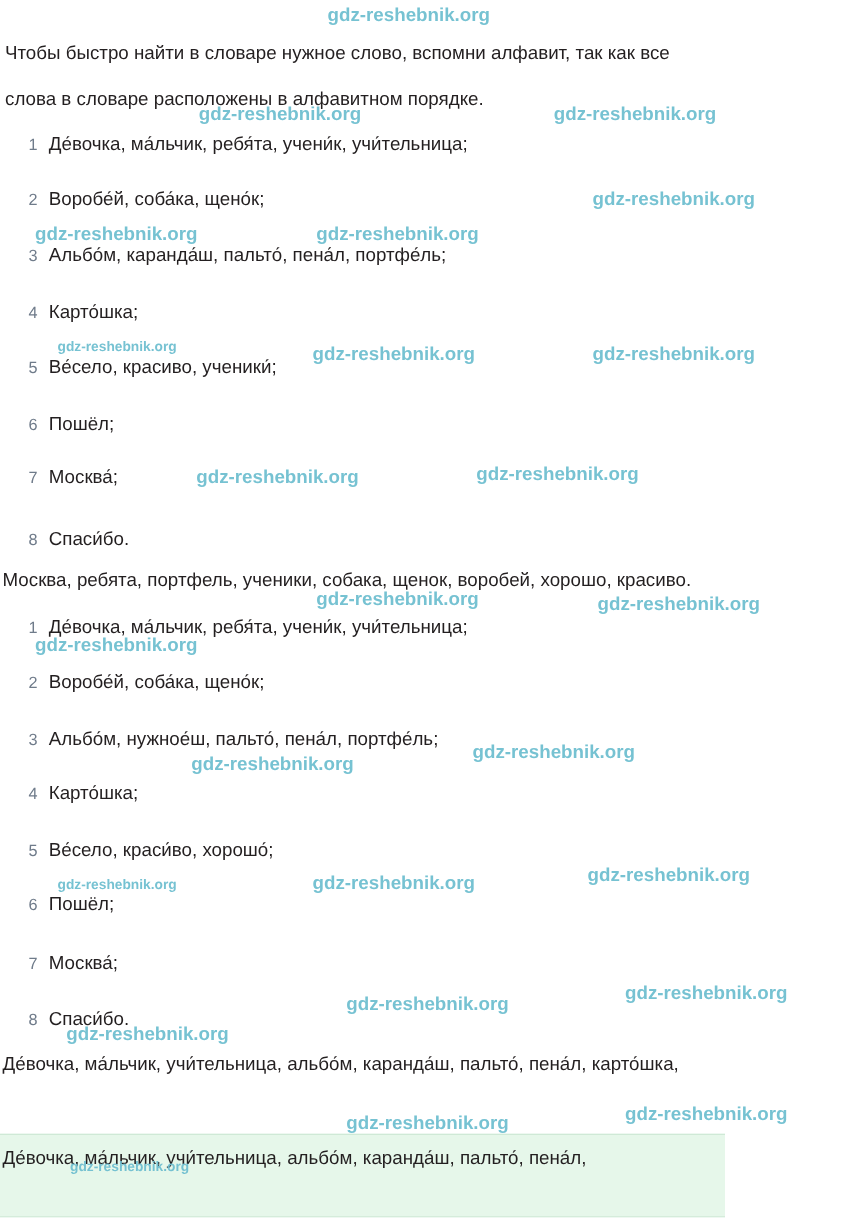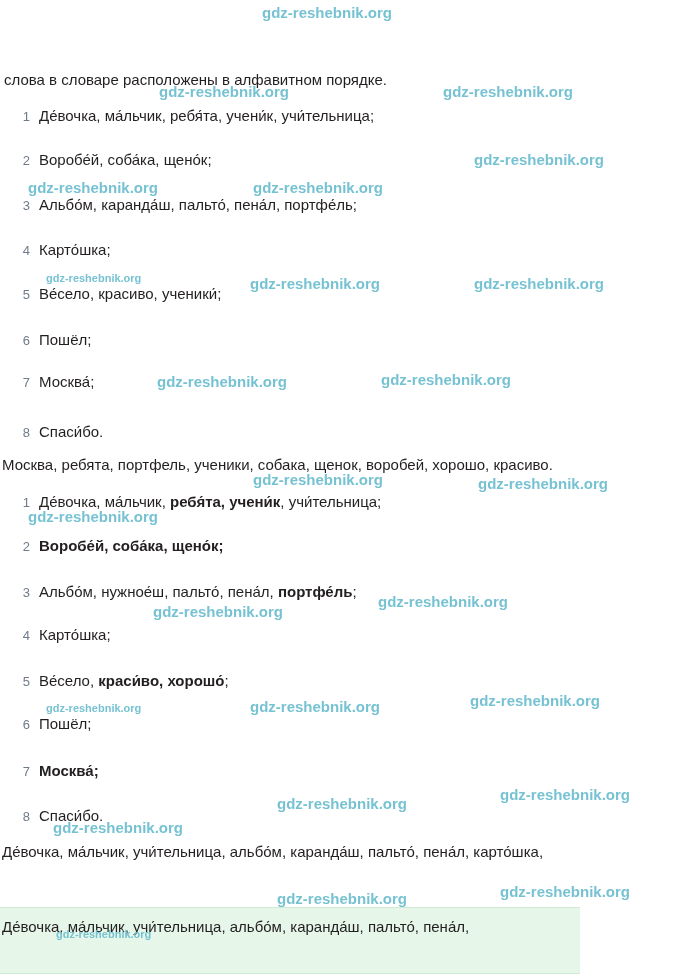--- a/index.html
+++ b/index.html
@@ -49,21 +49,21 @@
   }
   .numline .num {
     color: #6f7b8a;
     font-size: 13px;
     display: inline-block;
     width: 16px;
     text-align: right;
     margin-right: 9px;
     vertical-align: baseline;
   }
-  .b { font-weight: bold; }
+  .b { font-weight: normal; }
 
   .answerbox {
     position: absolute;
     left: 0;
     width: 580px;
     background: #e6f7ea;
     border-top: 1px solid #cfe9d6;
     border-bottom: 1px solid #cfe9d6;
     font-size: 15px;
     line-height: 25px;
@@ -74,20 +74,21 @@
   .answerbox .l1 { display:block; padding-left: 2px; }
   .answerbox .l2 { display:block; padding-left: 2px; }
 </style>
 </head>
 <body>
 
 <div class="page">
 
   <div class="wm" style="left:262px; top:4px; font-size:15px;">gdz-reshebnik.org</div>
 
+  <div class="para" style="left:4px; top:32px; width:672px;">Чтобы быстро найти в словаре нужное слово, вспомни алфавит, так как все</div>
   <div class="para" style="left:4px; top:69px; width:672px;">слова в словаре расположены в алфавитном порядке.</div>
 
   <div class="wm" style="left:159px; top:83px; font-size:15px;">gdz-reshebnik.org</div>
   <div class="wm" style="left:443px; top:83px; font-size:15px;">gdz-reshebnik.org</div>
 
   <div class="numline" style="left:14px; top:106px;">
     <span class="num">1</span><span>Де́вочка, ма́льчик, ребя́та, учени́к, учи́тельница;</span>
   </div>
 
   <div class="numline" style="left:14px; top:150px;">

